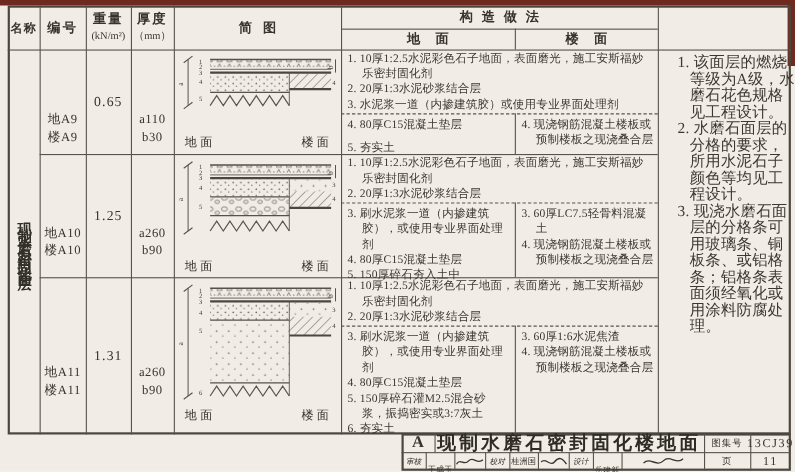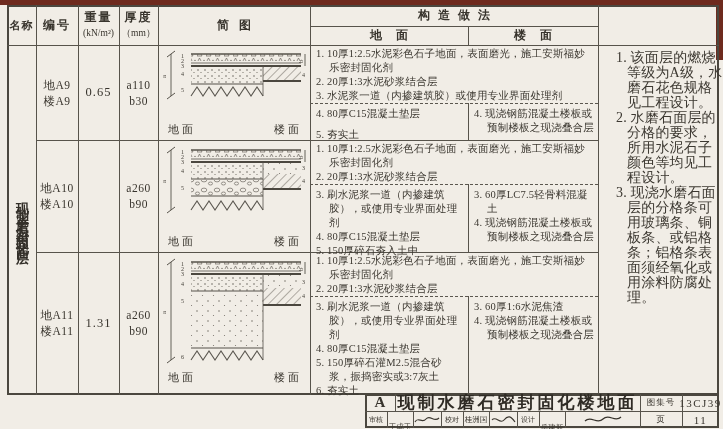--- a/index.html
+++ b/index.html
@@ -10,36 +10,36 @@
   .frame{position:absolute;border:2px solid #4b473f;box-sizing:border-box;background:transparent;}
   .vl{position:absolute;width:1px;background:#57534b;}
   .hl{position:absolute;height:1px;background:#57534b;}
   .dash{position:absolute;height:0;border-top:1px dashed #5b574f;}
   .cell{position:absolute;display:flex;align-items:center;justify-content:center;
         text-align:center;color:#38342d;box-sizing:border-box;}
   .hdr{font-size:12px;letter-spacing:4px;font-weight:bold;}
   .hdr-sm{font-size:9.5px;letter-spacing:0;}
   .col2{flex-direction:column;line-height:16px;}
   .num{font-size:12.5px;letter-spacing:1px;}
-  .code{font-size:11.5px;line-height:16px;letter-spacing:0.5px;}
+  .code{font-size:11.5px;line-height:16px;letter-spacing:0.5px;margin-top:24px;}
   .mtext{position:absolute;font-size:10.5px;line-height:14px;letter-spacing:0.2px;color:#3c3831;}
   .mtext p{margin:0;}
   .item{text-indent:-13px;padding-left:13px;}
   .notes{font-size:14px;line-height:15px;margin-left:12px;}
   .notes .item{text-indent:-11px;padding-left:11px;}
   .vert{writing-mode:vertical-rl;text-orientation:upright;letter-spacing:5px;
         font-size:13px;font-weight:bold;color:#332f29;}
   .diag{position:absolute;}
   .diag-labels{position:absolute;display:flex;color:#38342d;}
   .diag-labels span{font-size:11px;letter-spacing:3px;}
   .tb-title{font-size:17px;font-weight:bold;letter-spacing:3px;color:#2f2b25;}
   .tb-a{font-size:15px;font-weight:bold;}
   .tb-lab{font-size:8.5px;letter-spacing:1px;}
   .tb-val{font-size:11px;letter-spacing:1.5px;}
-  .cr-lab{font-size:7px;}
+  .cr-lab{font-size:7px;font-style:italic;}
   .cr-name{font-size:7.5px;}
   svg text{fill:#45413a;font-family:"Liberation Serif", serif;}
 </style>
 </head>
 <body>
 
 <svg width="0" height="0" style="position:absolute">
   <defs>
     <pattern id="p-dots" width="7" height="6" patternUnits="userSpaceOnUse">
       <circle cx="2" cy="2" r="0.8" fill="#6b665e"></circle>
@@ -154,20 +154,21 @@
     <p class="item" style="margin-top:7px">5. 夯实土</p>
   </div>
   <div class="mtext" style="left:474px;top:107px;width:120px">
     <p class="item">4. 现浇钢筋混凝土楼板或预制楼板之现浇叠合层</p>
   </div>
 
   <div class="cell col2 code" style="left:36px;top:140px;width:42px;height:112px">
     <span>地A10</span>
     <span>楼A10</span>
   </div>
+  <div class="cell num" style="left:78px;top:140px;width:41px;height:112px">1.25</div>
   <div class="cell col2 code" style="left:119px;top:140px;width:39px;height:112px">
     <span>a260</span>
     <span>b90</span>
   </div>
   <svg class="diag" style="left:161px;top:146px" width="146" height="84" viewBox="0 0 146 84">
     <g>
       <rect x="30" y="4" width="110" height="7" fill="url(#p-terr)"></rect>
       <line x1="30" y1="4" x2="140" y2="4" stroke="#56524a" stroke-width="1.4"></line>
       <line x1="30" y1="13" x2="140" y2="13" stroke="#56524a" stroke-width="0.8"></line>
       <line x1="30" y1="16" x2="140" y2="16" stroke="#4b473f" stroke-width="2"></line>

